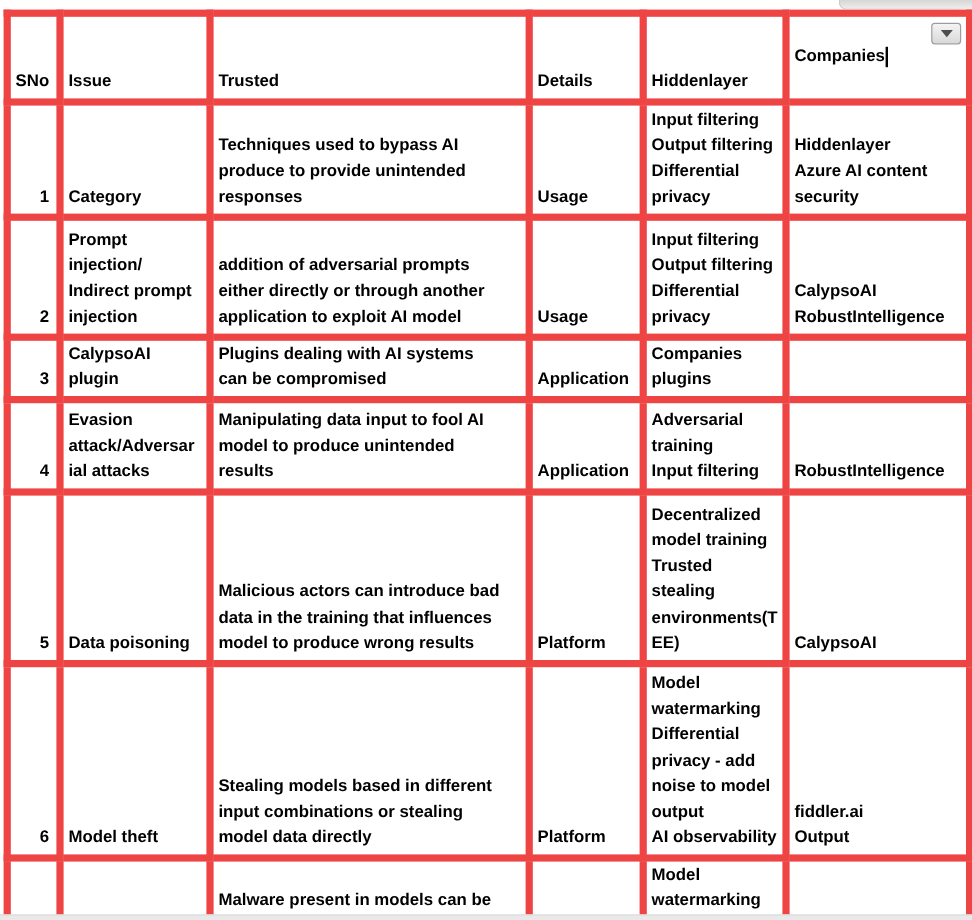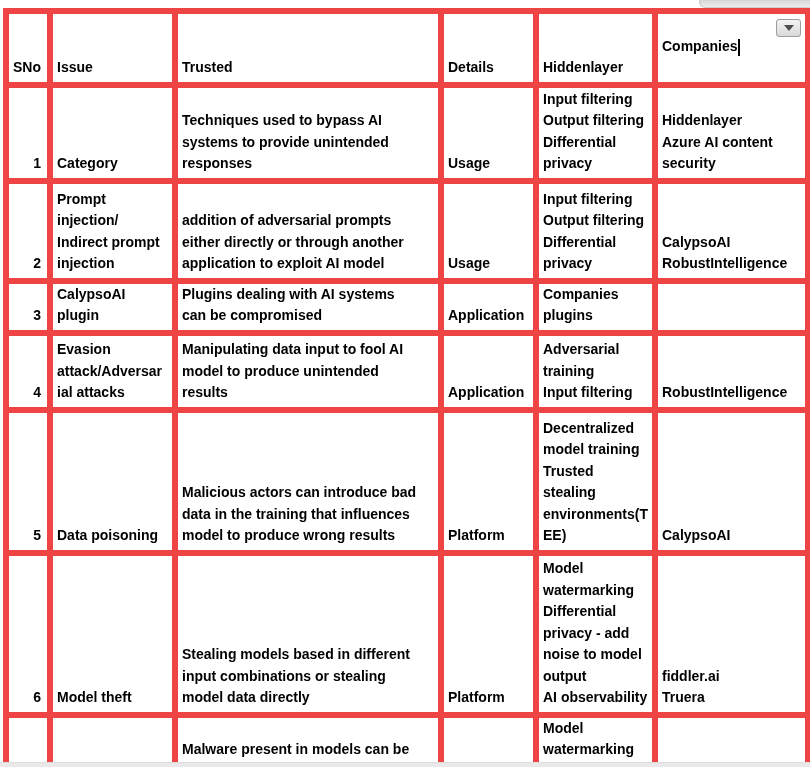--- a/index.html
+++ b/index.html
@@ -122,21 +122,21 @@
           <button class="dd-btn">
             <span class="dd-tri"></span>
           </button>
         </th>
       </tr>
 
       <tr class="r1">
         <td class="sno">1</td>
         <td>Category</td>
         <td>Techniques used to bypass AI
-systems to provide unintended
+produce to provide unintended
 responses</td>
         <td>Usage</td>
         <td>Input filtering
 Output filtering
 Differential
 privacy</td>
         <td>Hiddenlayer
 Azure AI content
 security</td>
       </tr>
@@ -209,21 +209,21 @@
 model data directly</td>
         <td>Platform</td>
         <td>Model
 watermarking
 Differential
 privacy - add
 noise to model
 output
 AI observability</td>
         <td>fiddler.ai
-Truera</td>
+Output</td>
       </tr>
 
       <tr class="r7">
         <td class="sno">7</td>
         <td>Malicious code
 in AI models</td>
         <td>Malware present in models can be
 used for ransomware or collecting
 PII data</td>
         <td>Platform</td>

